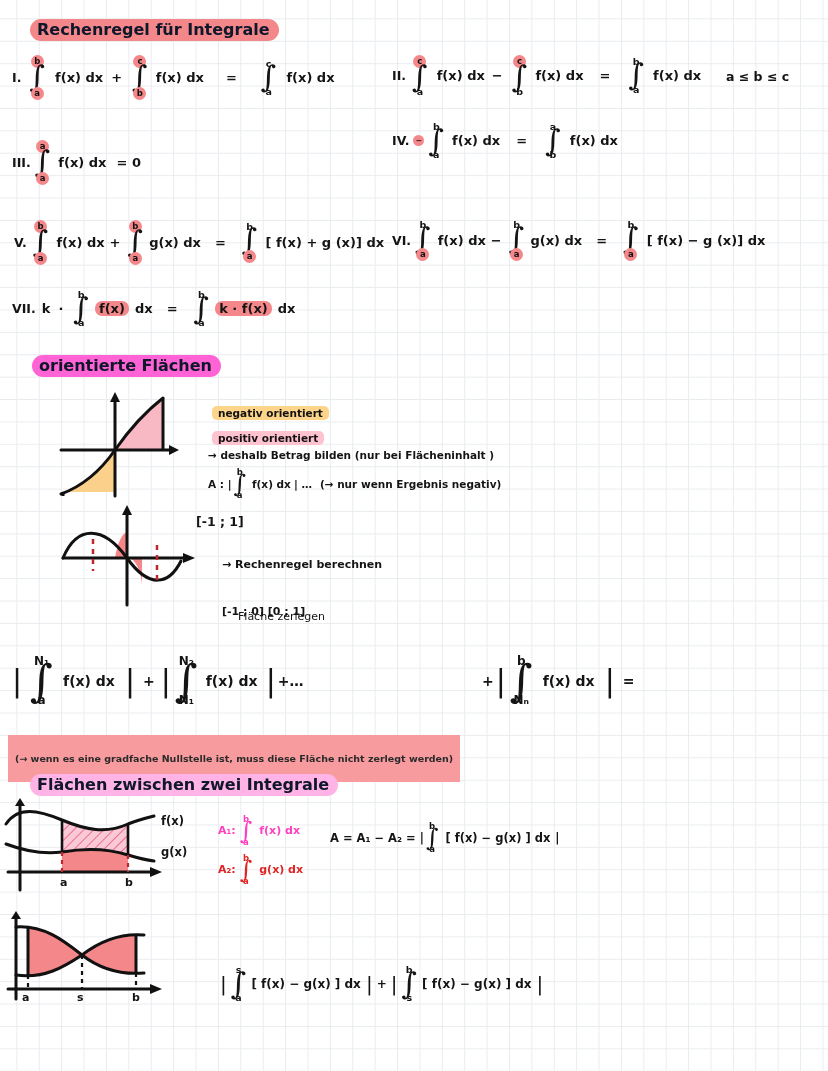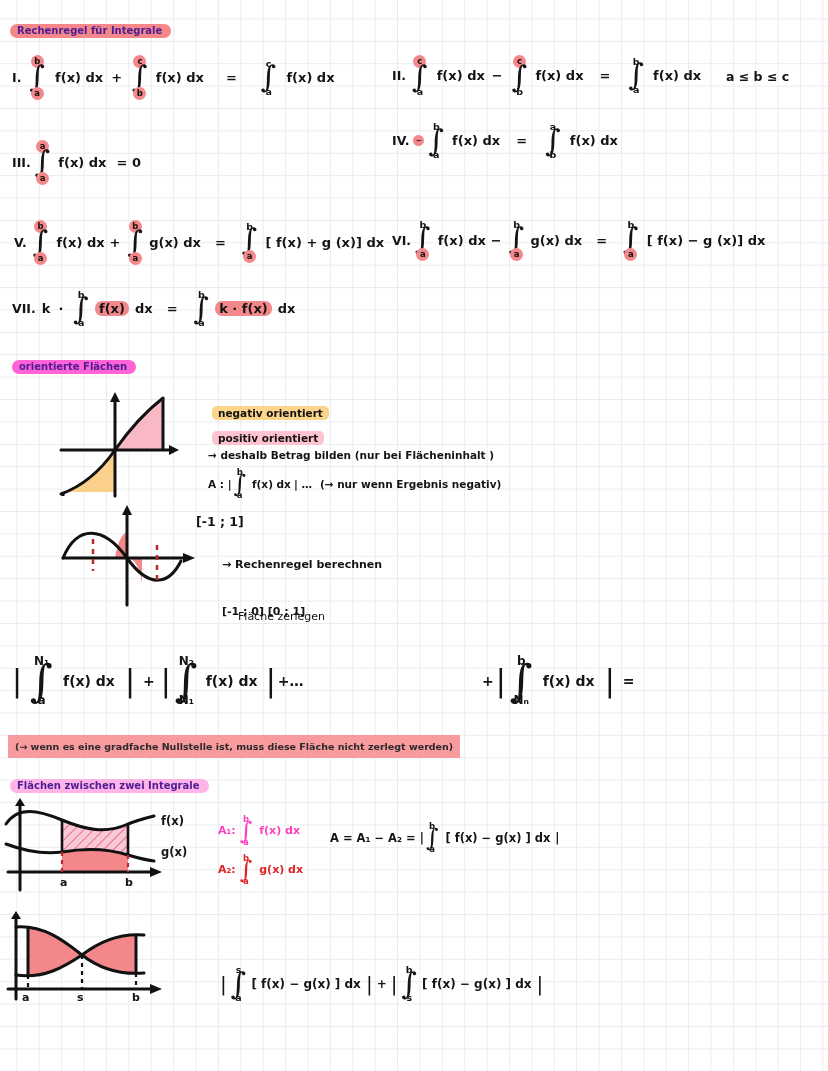--- a/index.html
+++ b/index.html
@@ -17,33 +17,33 @@
       linear-gradient(to bottom, #e9ecef 1px, transparent 1px);
     background-size:22.4px 22.4px;
     background-position:-6px -4px;
     pointer-events:none;
   }
   #sheet{position:absolute;inset:0;}
   .abs{position:absolute;}
   
   .hdr{
     display:inline-block;padding:1px 9px 2px 7px;border-radius:11px;
-    font-weight:700;font-size:10px;color:#4c1d95;white-space:nowrap;
+    font-weight:700;font-size:16px;color:#0f172a;white-space:nowrap;margin-left:20px;
   }
   .hdr.salmon{background:#f4878a;}
   .hdr.magenta{background:#ff63d5;}
   .hdr.pinklite{background:#ffb3e6;}
   .chip{
     display:inline-block;padding:1px 6px;border-radius:5px;
     font-size:10.5px;font-weight:700;white-space:nowrap;color:#111;
   }
   .chip.orange{background:#fcd58a;}
   .chip.pink{background:#ffc2cf;}
   .note-pink{
-    display:inline-block;padding:6px 7px;border-radius:0;background:#f79b9f;
+    display:inline-block;padding:18px 7px;border-radius:0;background:#f79b9f;
     font-size:9.5px;font-weight:700;color:#2a2a2a;white-space:nowrap;
   }
   .hl-red{background:#f4878a;border-radius:7px;padding:0 4px;}
   
   .m{font-size:13px;font-weight:700;white-space:nowrap;display:flex;align-items:center;}
   .m.sm{font-size:11px;}
   .lbl{font-size:12.5px;font-weight:700;}
   .rn{font-size:12.5px;font-weight:700;}
   
   .intg{display:inline-flex;flex-direction:column;align-items:center;justify-content:center;

